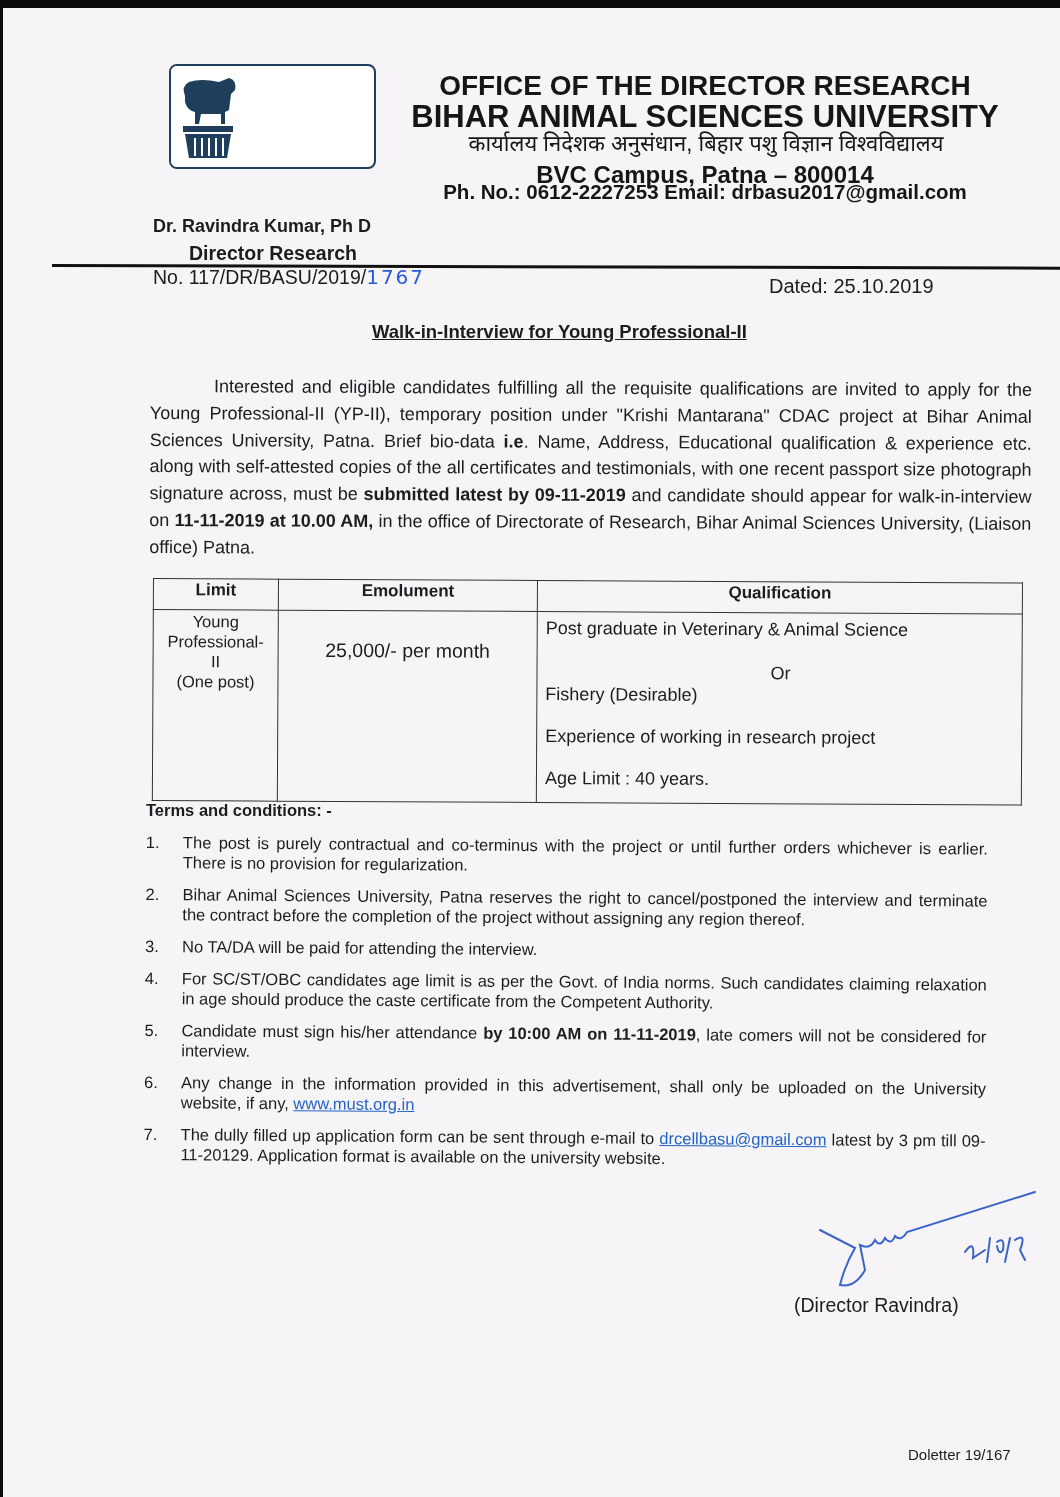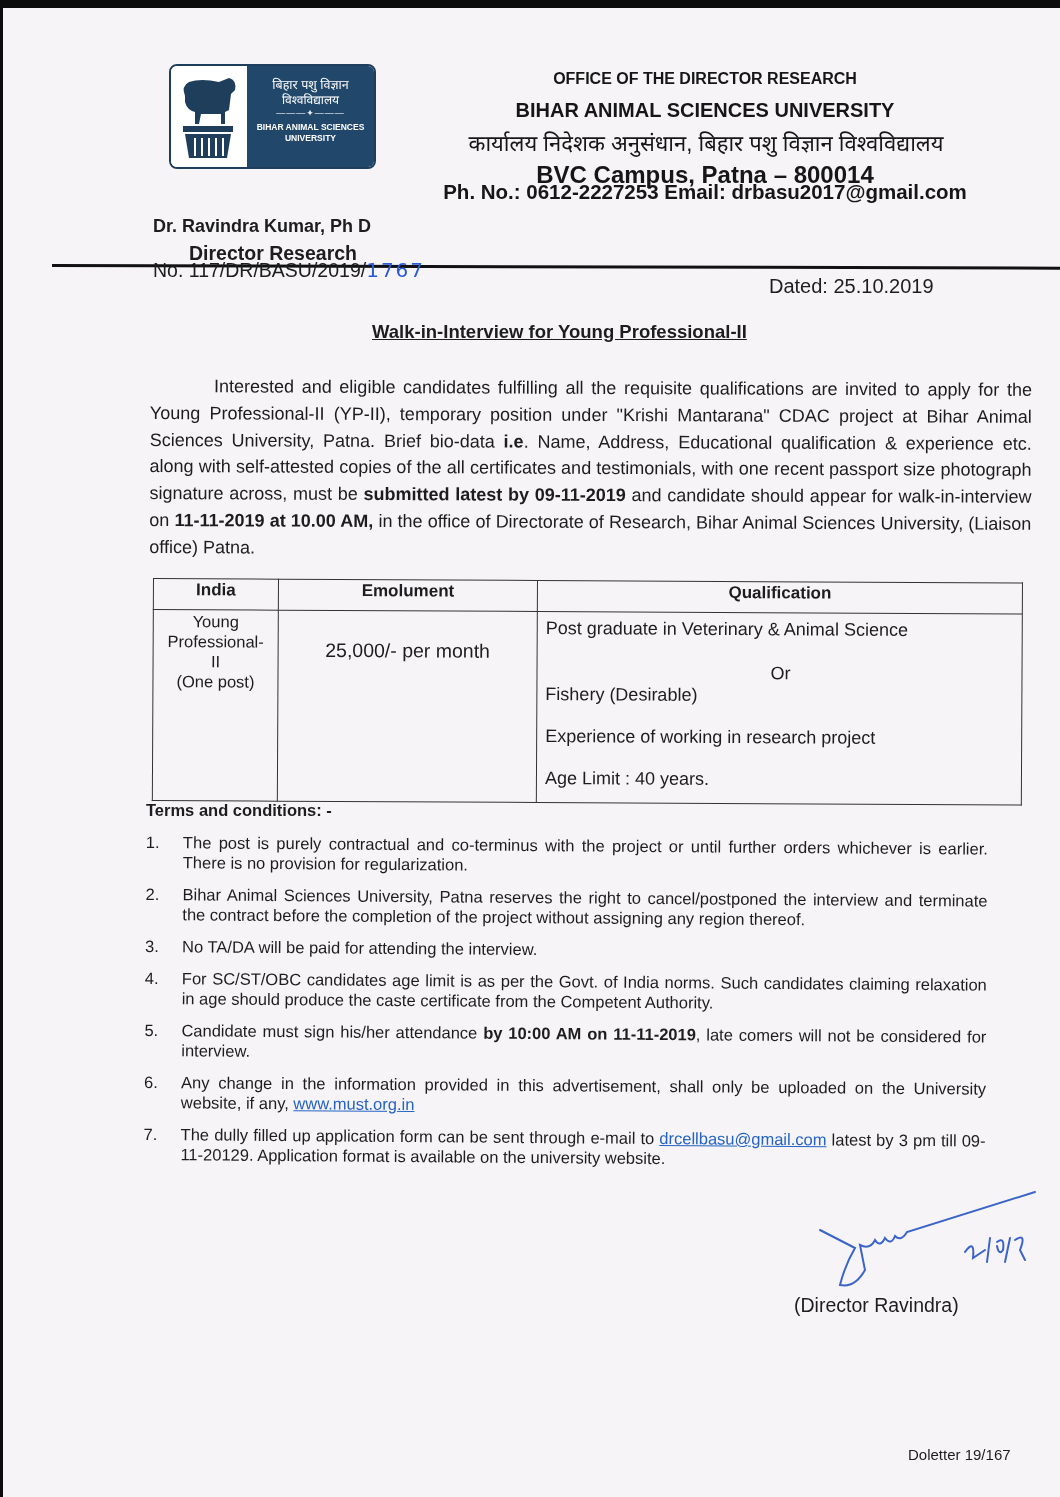--- a/index.html
+++ b/index.html
@@ -14,30 +14,30 @@
   .logo-emblem { position:absolute; left:0; top:0; width:75px; height:101px; background:#fff; }
   .logo-panel { position:absolute; left:76px; top:0; right:0; bottom:0; background:#21476b; color:#fff;
                 text-align:center; }
   .logo-hindi1 { font-size:12.5px; margin-top:12px; line-height:15px; }
   .logo-hindi2 { font-size:12px; line-height:14px; }
   .logo-orn { font-size:9px; line-height:12px; letter-spacing:1px; opacity:.9; }
   .logo-en { font-size:8.5px; font-weight:bold; line-height:11px; margin-top:3px; }
 
   
   .hdr { left:395px; width:620px; text-align:center; font-weight:bold; color:#161616; }
-  .h1 { top:70px; font-size:16px; }
-  .h2 { top:99px; font-size:20px; }
+  .h1 { top:70px; font-size:28px; }
+  .h2 { top:99px; font-size:31px; }
   .h3 { top:127px; font-size:22px; font-weight:normal; left:388px; width:636px; }
   .h4 { top:161px; font-size:24px; }
   .h5 { top:180px; font-size:20.5px; left:420px; width:570px; }
 
   .dir-name { left:153px; top:216px; font-size:18px; font-weight:bold; }
   .dir-title { left:189px; top:242px; font-size:19.5px; font-weight:bold; }
   .rule { left:52px; top:264px; width:1008px; height:3px; background:#111; transform:rotate(0.15deg); transform-origin:left; }
-  .ref { left:153px; top:258px; font-size:19.5px; }
+  .ref { left:153px; top:265px; font-size:19.5px; }
   .ref-hand { color:#2a5bd7; font-family:"DejaVu Sans", sans-serif; font-size:20px; letter-spacing:2px; }
   .dated { left:769px; top:275px; font-size:20px; }
 
   .subject { left:372px; top:321px; font-size:18.5px; font-weight:bold; text-decoration:underline; }
 
   .para { left:150px; top:373px; width:882px; font-size:18px; line-height:26.8px; text-align:justify;
           transform:rotate(0.25deg); transform-origin:left top; }
   .para .indent { display:inline-block; width:64px; }
 
   
@@ -77,27 +77,20 @@
       <path d="M14 68 H60 L56 92 H18 Z" fill="#1f3e5c"></path>
       <g stroke="#fff" stroke-width="2">
         <line x1="24" y1="72" x2="24" y2="90"></line>
           <line x1="31" y1="72" x2="31" y2="90"></line>
         <line x1="38" y1="72" x2="38" y2="90"></line>
           <line x1="45" y1="72" x2="45" y2="90"></line>
         <line x1="52" y1="72" x2="52" y2="90"></line>
       </g>
     </svg>
   </div>
-  <div class="logo-panel">
-    <div class="logo-hindi1">बिहार पशु विज्ञान</div>
-    <div class="logo-hindi2">विश्वविद्यालय</div>
-    <div class="logo-orn">———✦———</div>
-    <div class="logo-en">BIHAR ANIMAL SCIENCES</div>
-    <div class="logo-en" style="margin-top:0">UNIVERSITY</div>
-  </div>
 </div>
 
 <div class="abs hdr h1">OFFICE OF THE DIRECTOR RESEARCH</div>
 <div class="abs hdr h2">BIHAR ANIMAL SCIENCES UNIVERSITY</div>
 <div class="abs hdr h3">कार्यालय निदेशक अनुसंधान, बिहार पशु विज्ञान विश्वविद्यालय</div>
 <div class="abs hdr h4">BVC Campus, Patna – 800014</div>
 <div class="abs hdr h5">Ph. No.: 0612-2227253   Email: drbasu2017@gmail.com</div>
 
 <div class="abs dir-name">Dr. Ravindra Kumar, Ph D</div>
 <div class="abs dir-title">Director Research</div>
@@ -110,21 +103,21 @@
 
 <div class="abs subject">Walk-in-Interview for Young Professional-II</div>
 
 <div class="abs para">
   <span class="indent"></span><span>Interested and eligible candidates fulfilling all the requisite qualifications are invited to apply for the Young Professional-II (YP-II), temporary position under "Krishi Mantarana" CDAC project at Bihar Animal Sciences University, Patna. Brief bio-data </span><b>i.e</b><span>. Name, Address, Educational qualification &amp; experience etc. along with self-attested copies of the all certificates and testimonials, with one recent passport size photograph signature across, must be </span><b>submitted latest by 09-11-2019</b><span> and candidate should appear for walk-in-interview on </span><b>11-11-2019 at 10.00 AM,</b><span> in the office of Directorate of Research, Bihar Animal Sciences University, (Liaison office) Patna.</span>
 </div>
 
 <table class="abs tbl">
   <thead>
     <tr>
-      <th>India</th>
+      <th>Limit</th>
       <th>Emolument</th>
       <th>Qualification</th>
     </tr>
   </thead>
   <tbody>
     <tr>
       <td class="c-post">
         <div>Young</div>
         <div>Professional-</div>
         <div>II</div>

